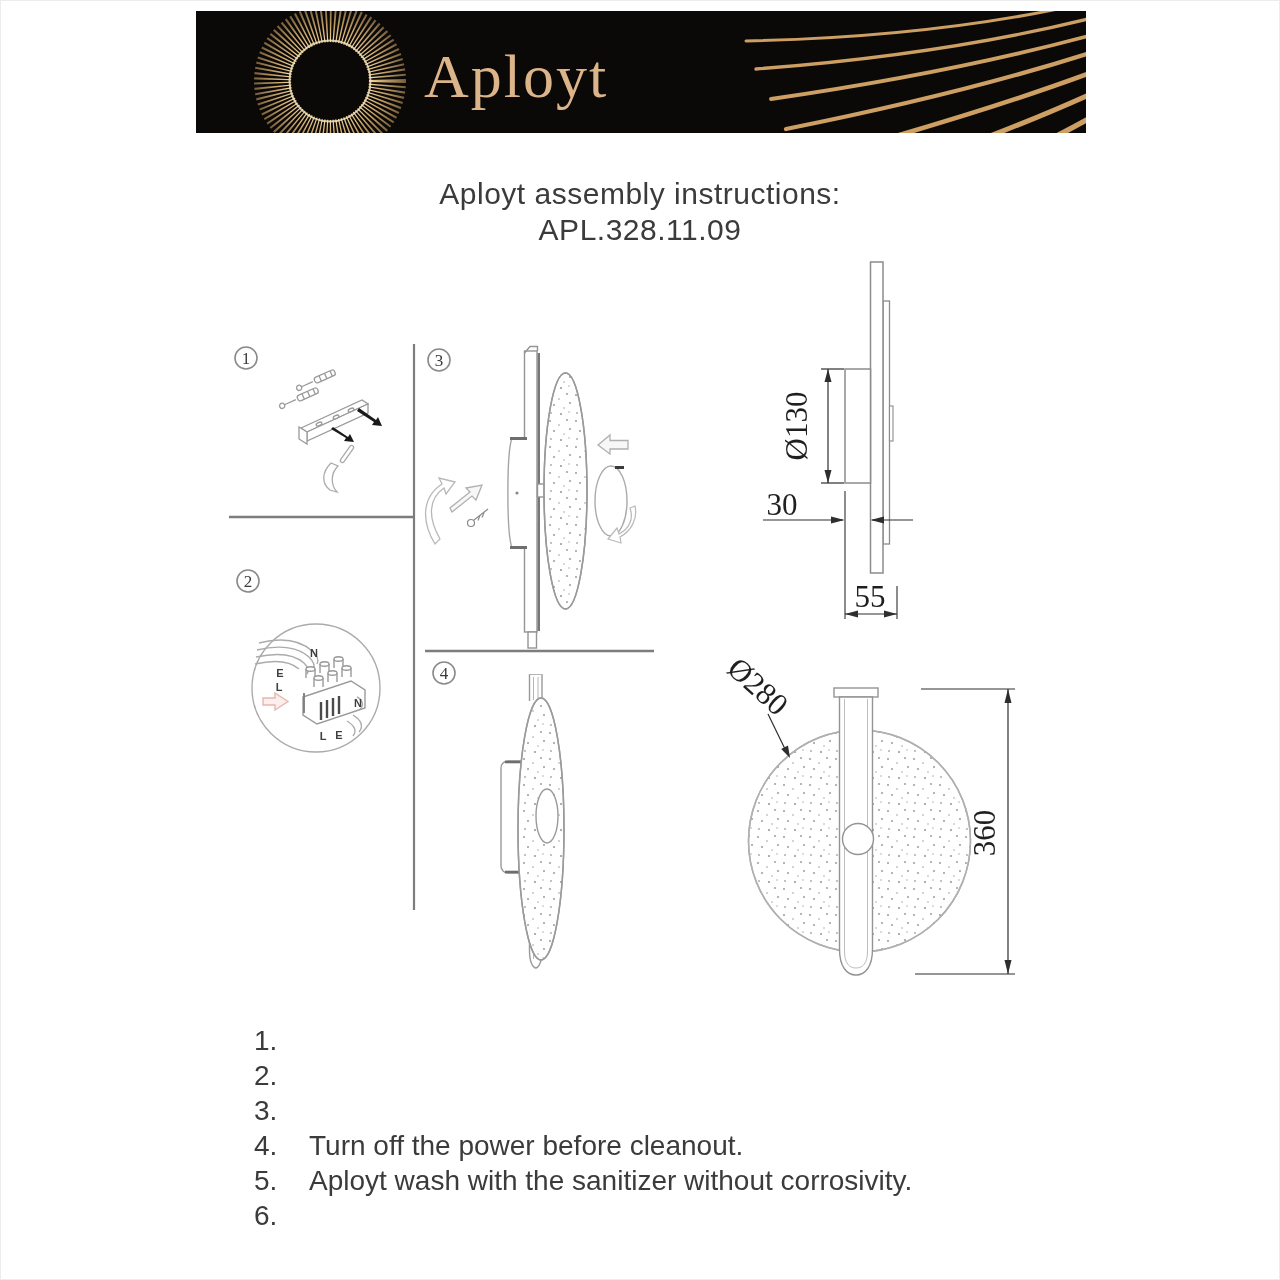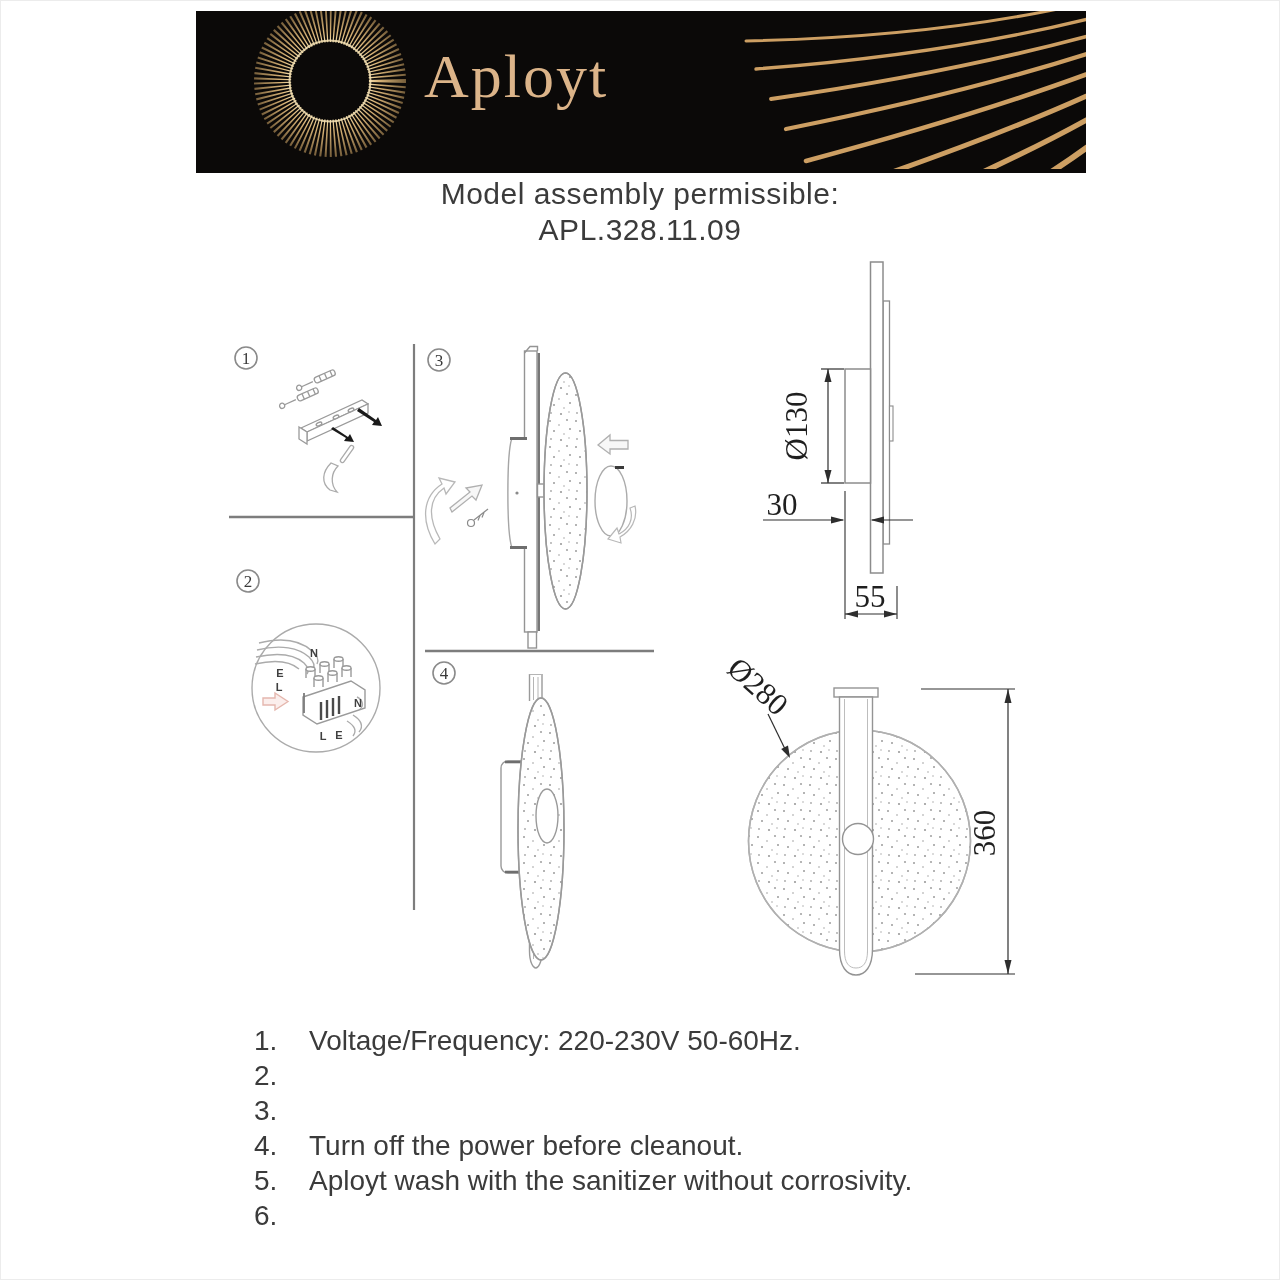--- a/index.html
+++ b/index.html
@@ -1,20 +1,20 @@
 <!DOCTYPE html>
 <html><head>
 <meta charset="utf-8">
 <style>
   html,body{margin:0;padding:0;background:#fff;}
   .page{position:relative;width:1280px;height:1280px;background:#ffffff;
         font-family:"Liberation Sans",sans-serif;overflow:hidden;box-sizing:border-box;
         border:1px solid #ececec;}
   
-  .hdr{position:absolute;left:195px;top:10px;width:890px;height:162px;
+  .hdr{position:absolute;left:195px;top:10px;width:890px;height:122px;
        background:#0b0908;overflow:hidden;}
   .hdr svg{position:absolute;}
   .brand{position:absolute;left:228px;top:30px;font-family:"Liberation Serif",serif;
          font-size:62px;font-weight:400;letter-spacing:2px;color:#dcb489;}
   
   .title{position:absolute;left:0;top:176px;width:100%;text-align:center;
          font-size:30px;color:#3b3b3b;letter-spacing:.5px;}
   .model{position:absolute;left:0;top:212px;width:100%;text-align:center;
          font-size:30px;color:#3b3b3b;letter-spacing:.5px;}
   
@@ -55,21 +55,21 @@
         <path d="M415,58 Q295,103 120,150" stroke-width="4.6"></path>
         <path d="M420,76 Q315,125 145,182" stroke-width="5"></path>
         <path d="M425,95 Q335,148 180,212" stroke-width="5.4"></path>
         <path d="M430,114 Q360,172 225,240" stroke-width="5.8"></path>
         <path d="M436,134 Q385,196 285,262" stroke-width="6.2"></path>
         <path d="M442,154 Q405,215 345,285" stroke-width="6.6"></path>
       </g>
     </svg>
   </div>
 
-  <div class="title">Model assembly permissible:</div>
+  <div class="title">Aployt assembly instructions:</div>
   <div class="model">APL.328.11.09</div>
 
   <svg class="diagram" viewBox="0 0 1280 1280">
     <defs>
       <pattern id="sp" width="26" height="26" patternUnits="userSpaceOnUse">
         <circle cx="3" cy="4" r="1" fill="#9b9b9b"></circle>
         <circle cx="12" cy="8" r="0.8" fill="#9b9b9b"></circle>
         <circle cx="20" cy="3" r="1.1" fill="#a5a5a5"></circle>
         <circle cx="7" cy="14" r="1" fill="#9b9b9b"></circle>
         <circle cx="17" cy="17" r="0.8" fill="#a5a5a5"></circle>
@@ -304,21 +304,20 @@
         <path d="M1007,973 L1003.5,959 L1010.5,959 Z" stroke="none"></path>
       </g>
       <text class="dimtxt" transform="translate(750,693) rotate(42)" text-anchor="middle" stroke="none">Ø280</text>
       <text class="dimtxt" transform="translate(994,832) rotate(-90)" text-anchor="middle" stroke="none">360</text>
     </g>
   </svg>
 
   <div class="notes">
     <div class="note">
       <span class="num">1.</span>
-      <span class="txt">Voltage/Frequency: 220-230V 50-60Hz.</span>
     </div>
     <div class="note">
       <span class="num">2.</span>
     </div>
     <div class="note">
       <span class="num">3.</span>
     </div>
     <div class="note">
       <span class="num">4.</span>
       <span class="txt">Turn off the power before cleanout.</span>

